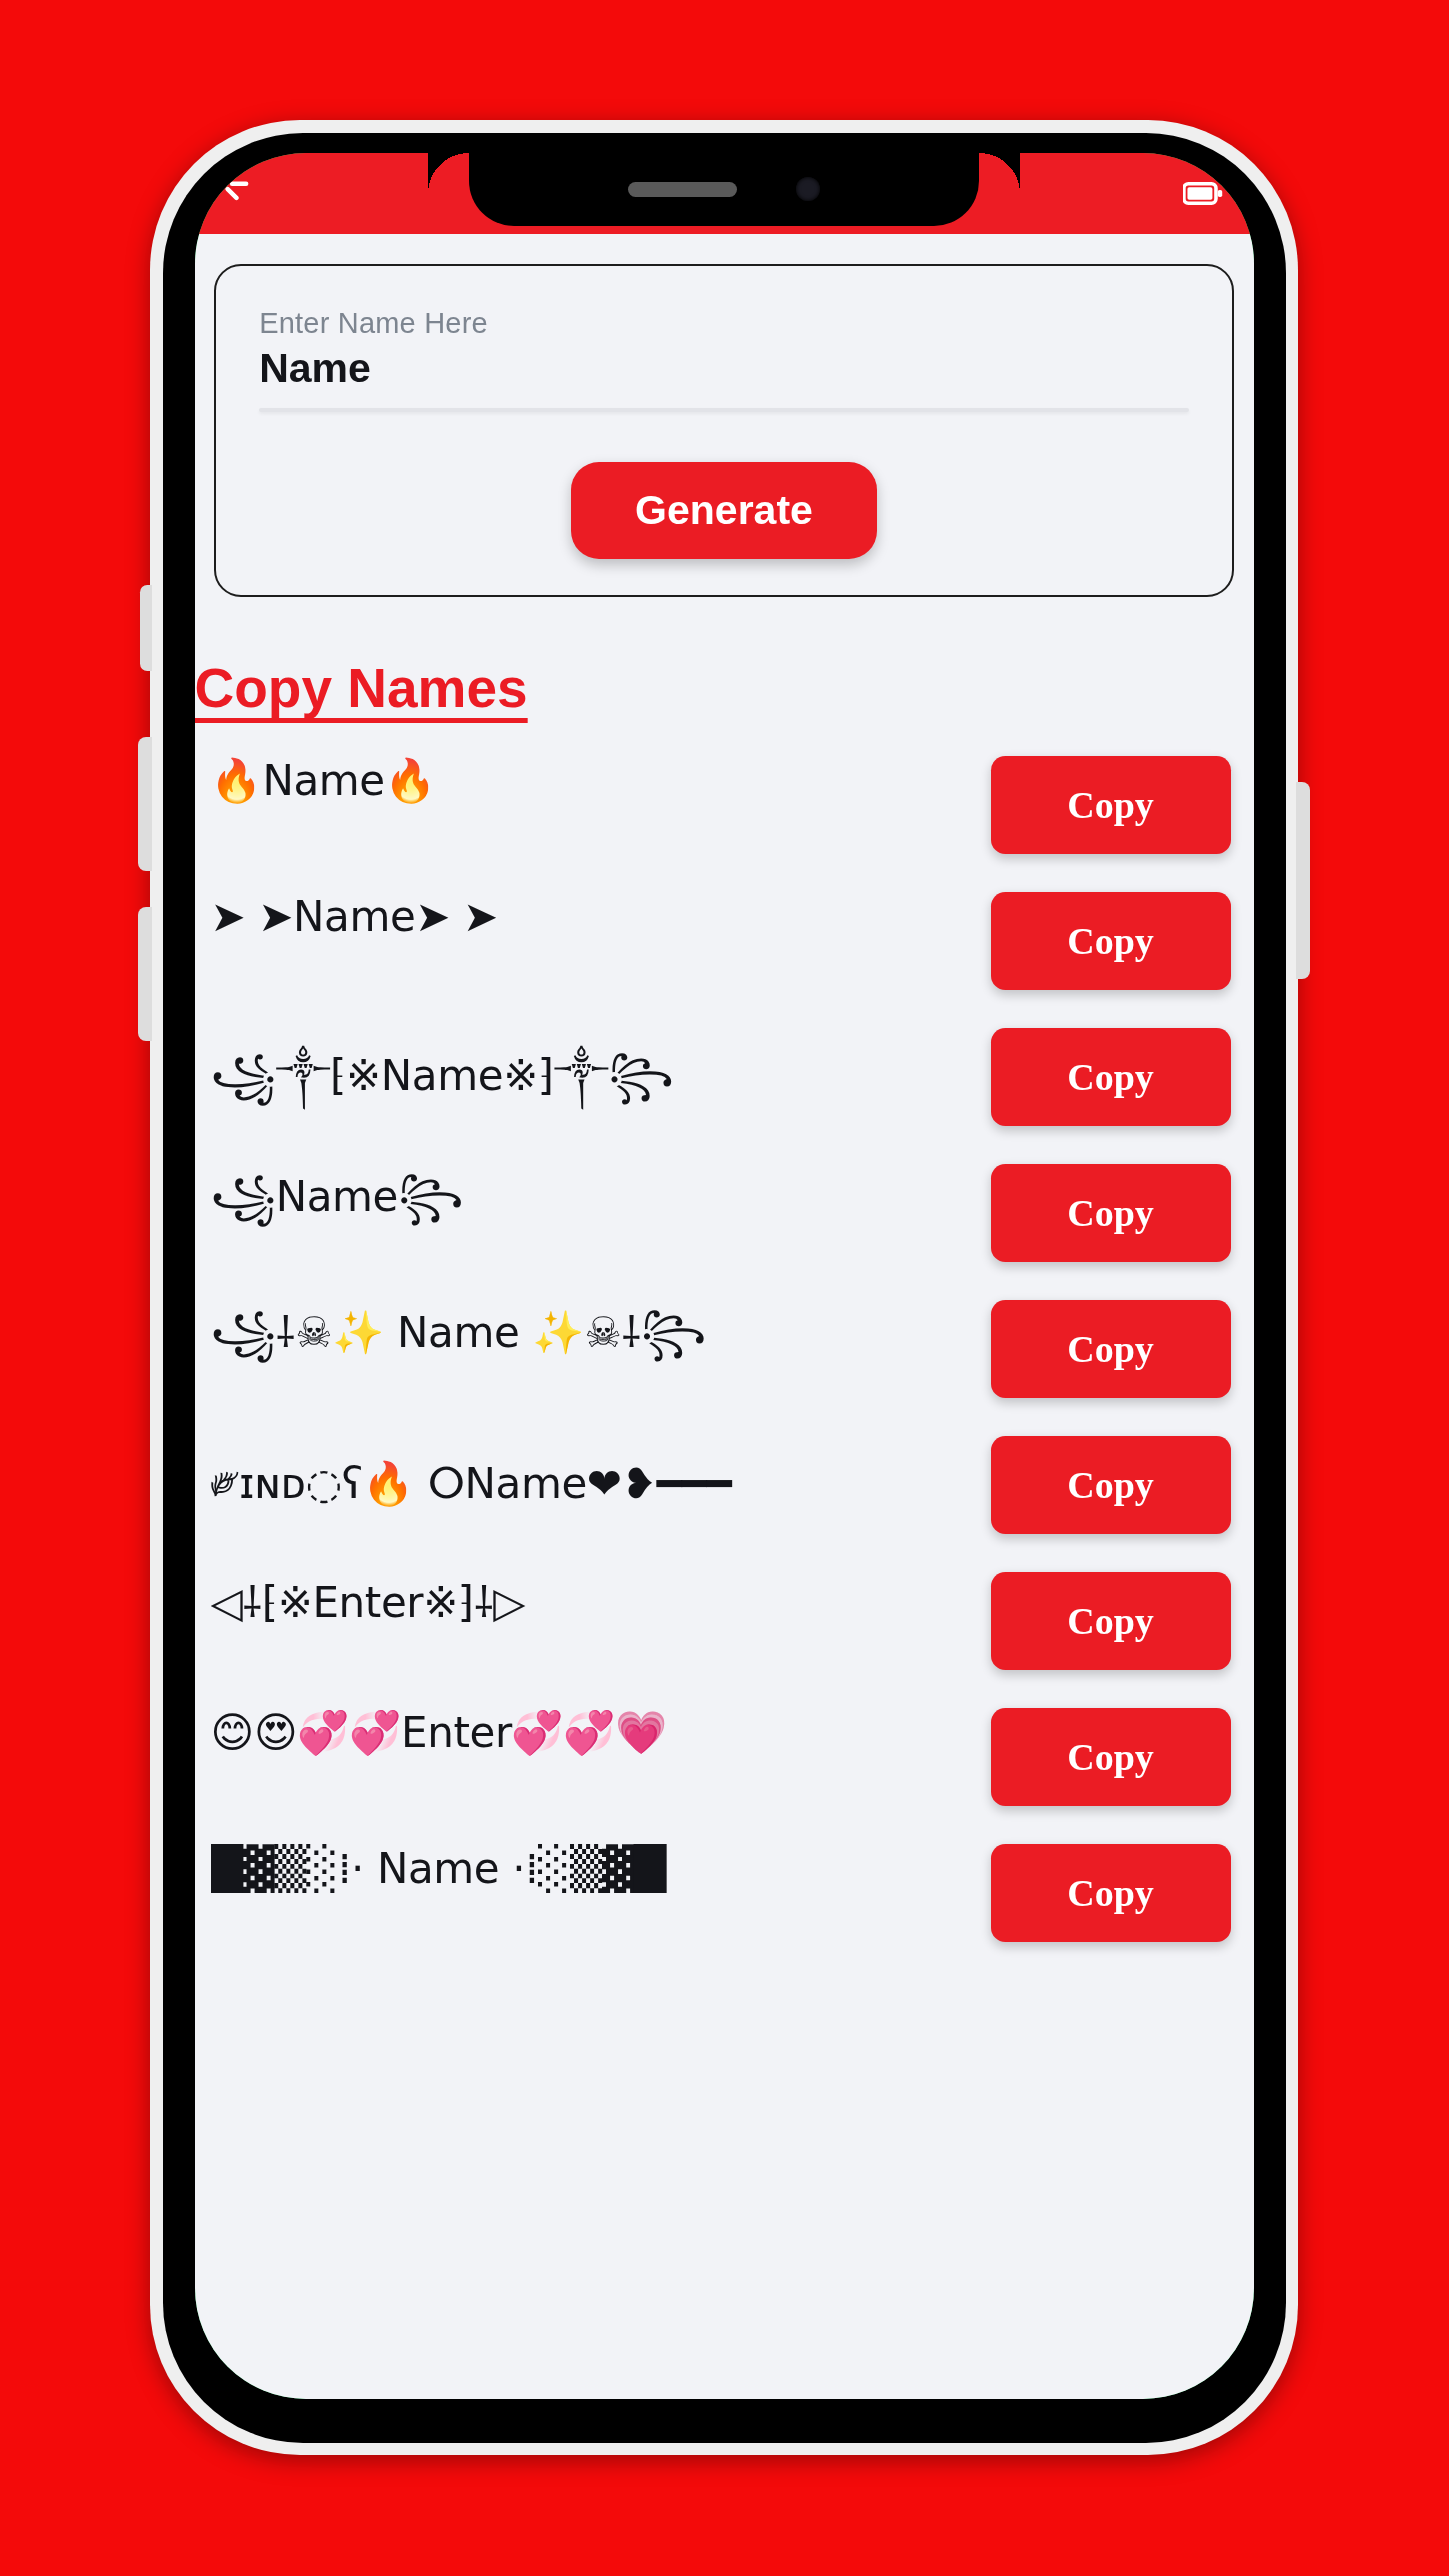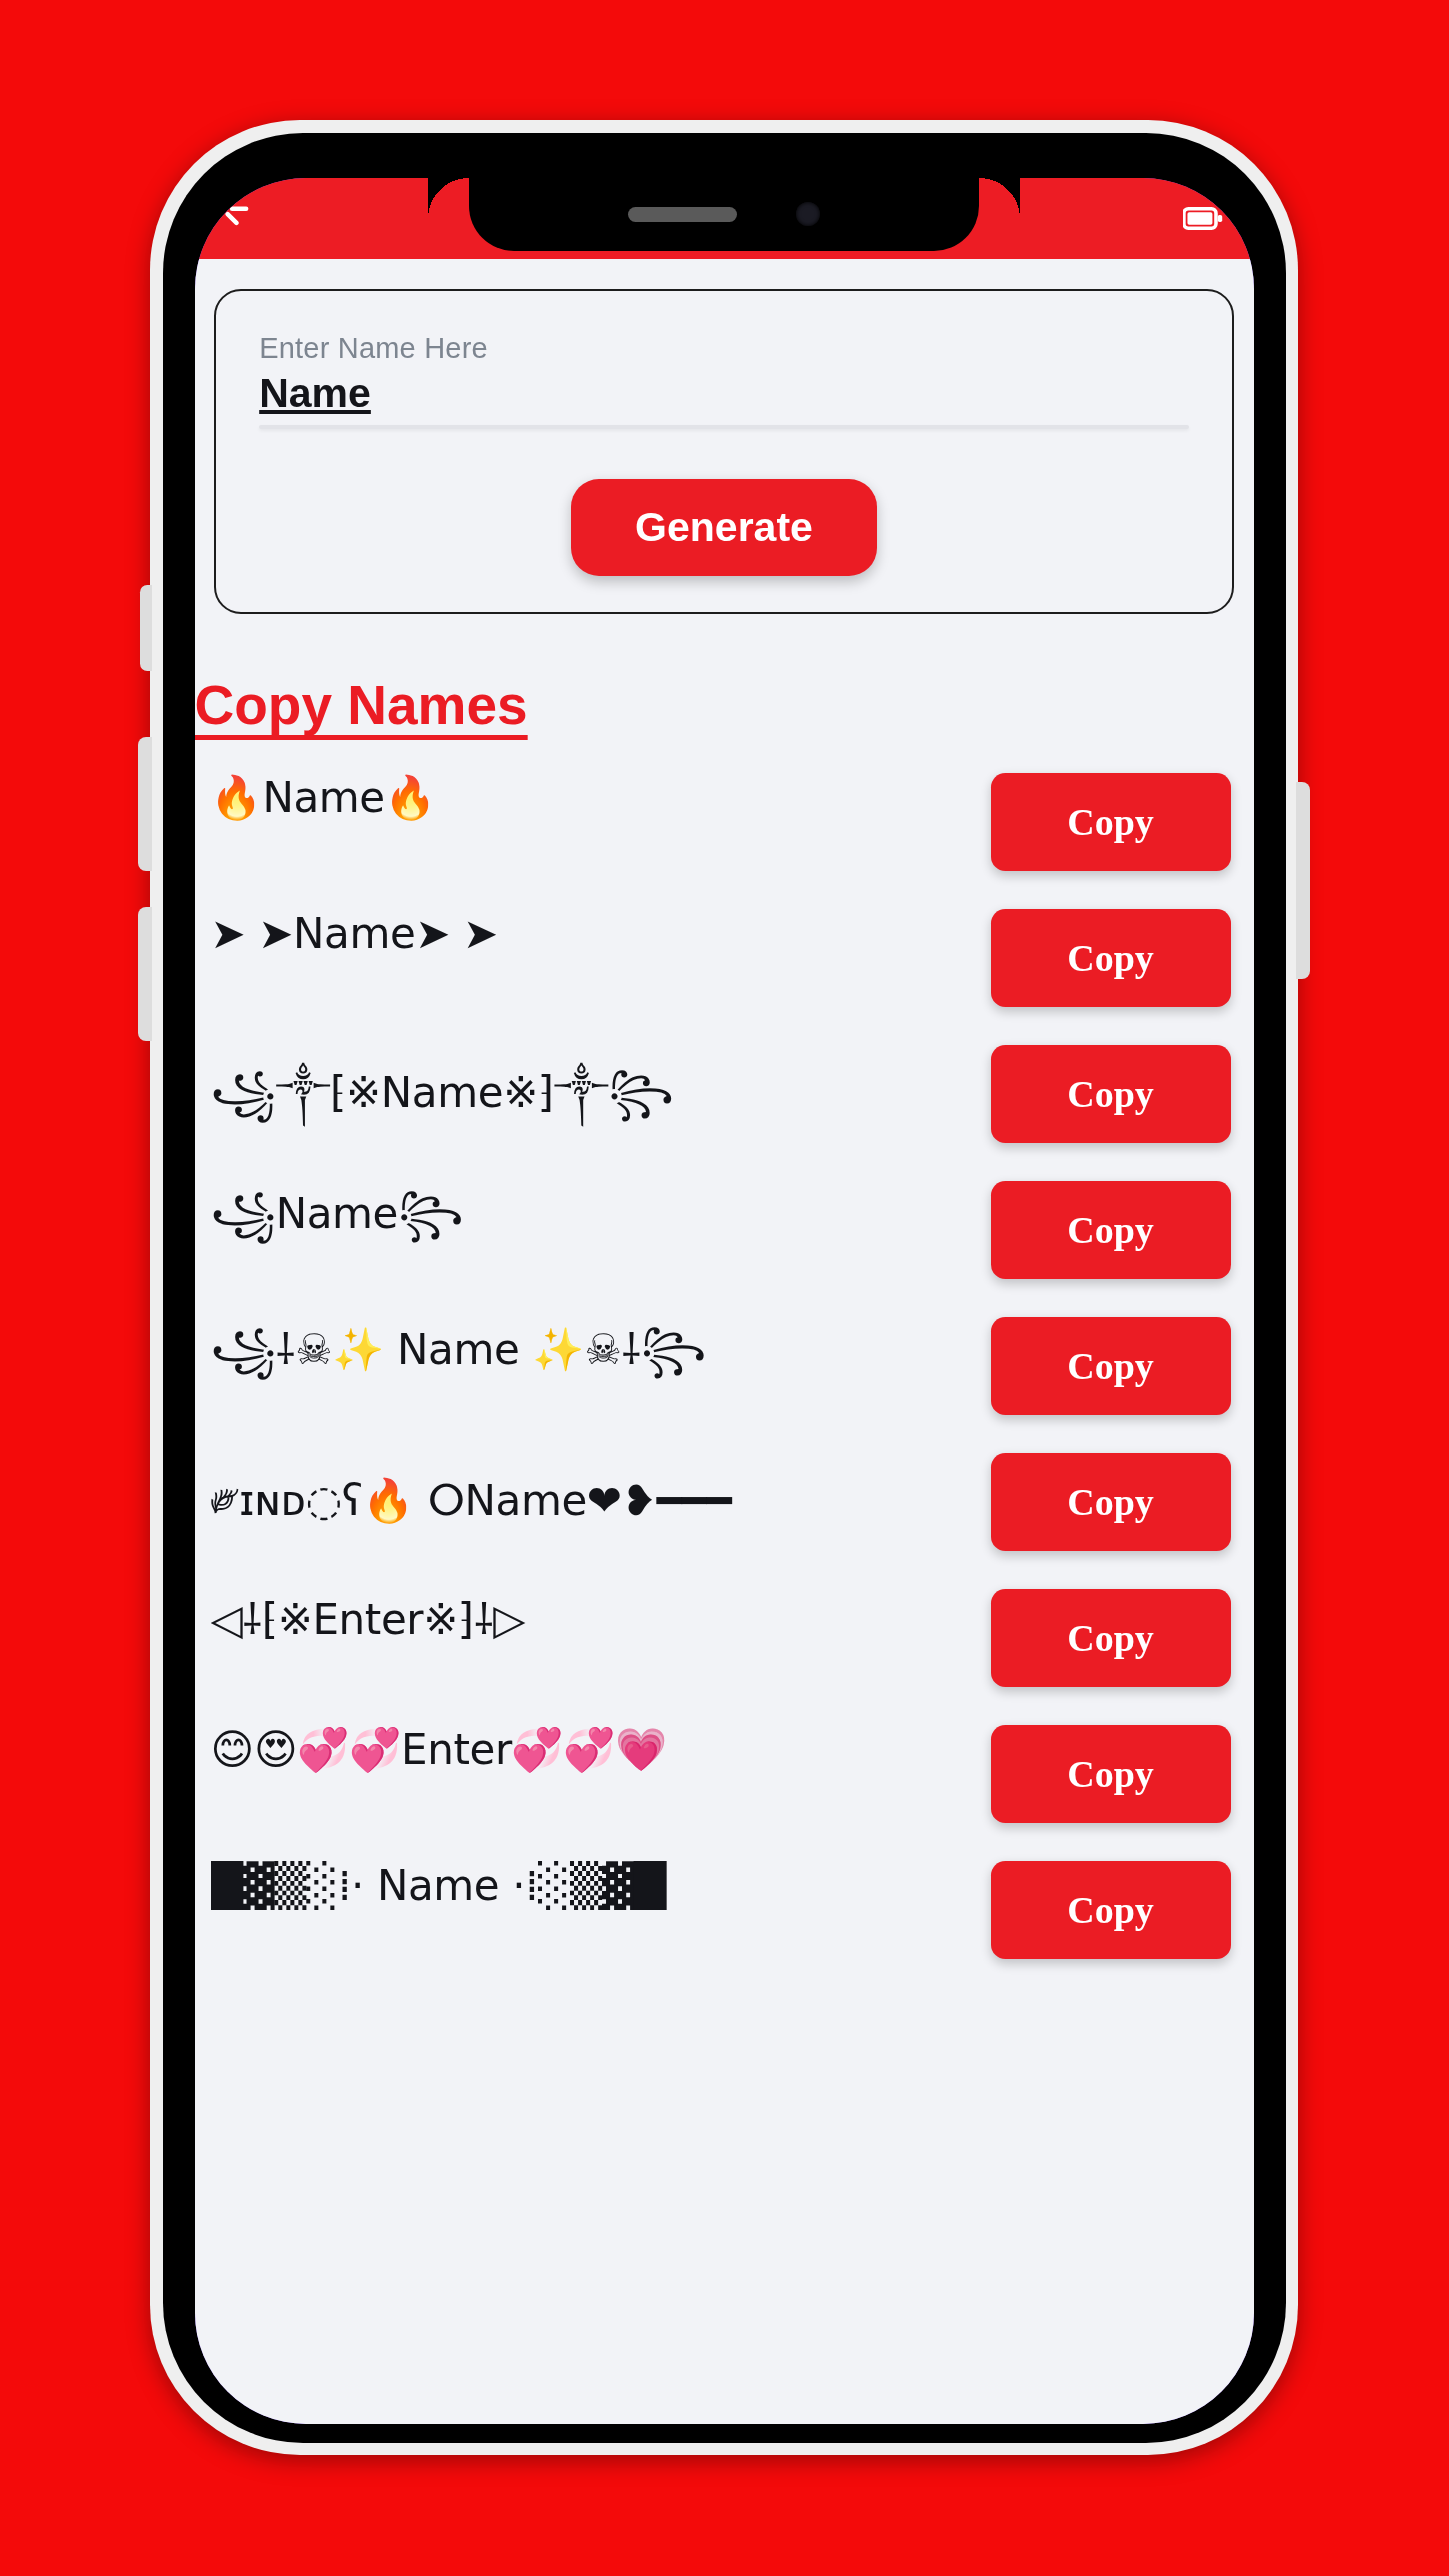--- a/index.html
+++ b/index.html
@@ -22,23 +22,23 @@
   }
   #phone-bezel{
     position:absolute;
     left:12.5px; top:12.5px;
     width:calc(100% - 25px); height:calc(100% - 25px);
     background:#000;
     border-radius:140px;
   }
   #phone-screen{
     position:absolute;
-    left:32px; top:45px;
+    left:32px; top:20px;
     width:calc(100% - 64px); height:calc(100% - 64px);
-    background:#8b5cf6;
+    background:#22c55e;
     border-radius:111px;
     overflow:hidden;
   }
 
   
   .side-btn{
     position:absolute;
     background:#D9D9D9;
     border-radius:7.2px;
   }
@@ -121,22 +121,21 @@
   #input-label{
     color:#7d8590;
     font-size:29px;
     letter-spacing:0.2px;
     margin-bottom:5.4px;
   }
   #input-value{
     color:#14151a;
     font-size:41px;
     font-weight:bold;
-    padding-bottom:8px;
-    text-decoration:underline;
+    padding-bottom:16px;
   }
   #input-underline{
     height:4.5px;
     background:#E2E3E8;
     border-radius:2.7px;
     box-shadow:0 1.8px 3.6px rgba(0,0,0,.06);
   }
   #generate-wrap{
     display:flex;
     justify-content:center;

